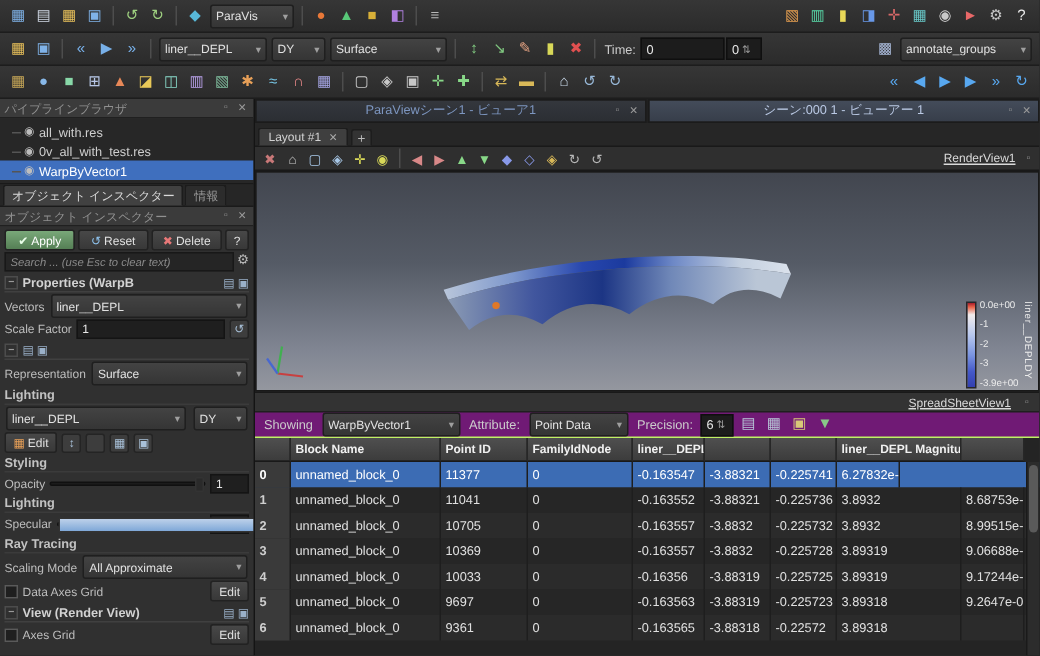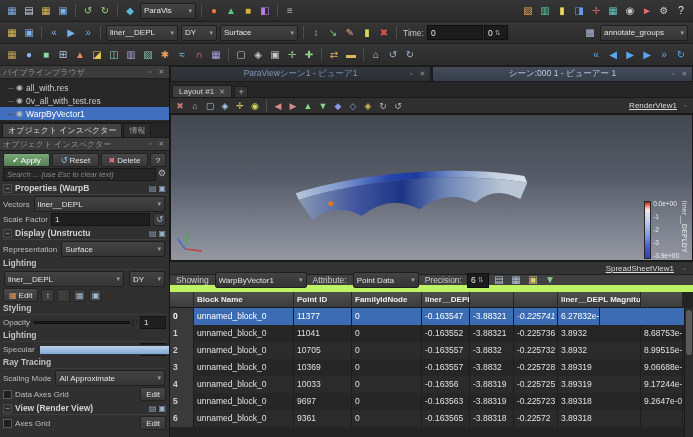--- a/index.html
+++ b/index.html
@@ -109,21 +109,21 @@
           background:linear-gradient(180deg,#a81c2c 0%,#e8654a 5%,#f2ecec 14%,#b8c8ee 38%,#7a94e0 62%,#4458c8 82%,#3340b0 100%); }
   .lticks { display:flex; flex-direction:column; justify-content:space-between; font-size:6.5px;
             color:#ececec; line-height:6.5px; }
   .ltcol { display:flex; flex-direction:column; align-items:center; }
   .ltitle { writing-mode:vertical-rl; font-size:6.5px; color:#ececec; letter-spacing:0.5px; }
   .triad { position:absolute; left:5px; bottom:3px; }
 
   .sshead { height:13px; min-height:13px; background:#333; border-top:1px solid #191919;
             display:flex; align-items:center; justify-content:flex-end; gap:3px; padding:0 4px; }
   .ssbar { height:18px; min-height:18px; display:flex; align-items:center; gap:3px; padding:0 4px;
-           background:#404040; border-top:1px solid #1f1f1f; border-bottom:7px solid #bef264; }
+           background:#701a75; border-top:1px solid #1f1f1f; border-bottom:1px solid #bef264; }
   .ssbar .icon { width:14px; }
   .tablewrap { flex:1; position:relative; overflow:hidden; background:#242424; }
   .thead { display:flex; height:16px; }
   .th { flex:none; background:linear-gradient(#4f4f4f,#3c3c3c); border-right:1px solid #272727;
         border-bottom:1px solid #191919; font-size:8px; font-weight:bold; color:#f0f0f0;
         line-height:16px; padding:0 3px; white-space:nowrap; overflow:hidden; }
   .tr { display:flex; height:17px; }
   .td { flex:none; border-right:1px solid #1e1e1e; font-size:8.5px; color:#e0e0e0; line-height:17px;
         padding:0 3px; white-space:nowrap; overflow:hidden; }
   .tr.even { background:#2b2b2b; } .tr.odd { background:#262626; }
@@ -317,21 +317,20 @@
             </span>
         </div>
         <div class="prow">
           <span class="plab">Scale Factor</span>
           <span class="vbox grow">1</span>
           <span class="gicon sm">↺</span>
         </div>
 
         <div class="sec">
           <i class="tw">−</i>
-          <span class="sectxt">Display (Unstructu</span>
           <span class="secic">
             <i>▤</i>
             <i>▣</i>
           </span>
         </div>
         <div class="prow">
           <span class="plab">Representation</span>
           <span class="dd grow">
               <span class="ddt">Surface</span>
               <span class="dda">▾</span>
@@ -537,21 +536,21 @@
             <span class="th" style="width: 42px;"></span>
           </div>
         <div id="tbody">
             <div class="tr sel">
               <span class="td idx" style="width: 24px;">0</span>
               <span class="td" style="width: 100px;">unnamed_block_0</span>
               <span class="td" style="width: 58px;">11377</span>
               <span class="td" style="width: 70px;">0</span>
               <span class="td" style="width: 48px;">-0.163547</span>
               <span class="td" style="width: 44px;">-3.88321</span>
-              <span class="td" style="width: 44px; font-style: italic;">-0.225741</span>
+              <span class="td" style="width: 44px;">-0.225741</span>
               <span class="td" style="width: 42px;">6.27832e-0</span>
             </div>
             <div class="tr odd">
               <span class="td idx" style="width: 24px;">1</span>
               <span class="td" style="width: 100px;">unnamed_block_0</span>
               <span class="td" style="width: 58px;">11041</span>
               <span class="td" style="width: 70px;">0</span>
               <span class="td" style="width: 48px;">-0.163552</span>
               <span class="td" style="width: 44px;">-3.88321</span>
               <span class="td" style="width: 44px;">-0.225736</span>

